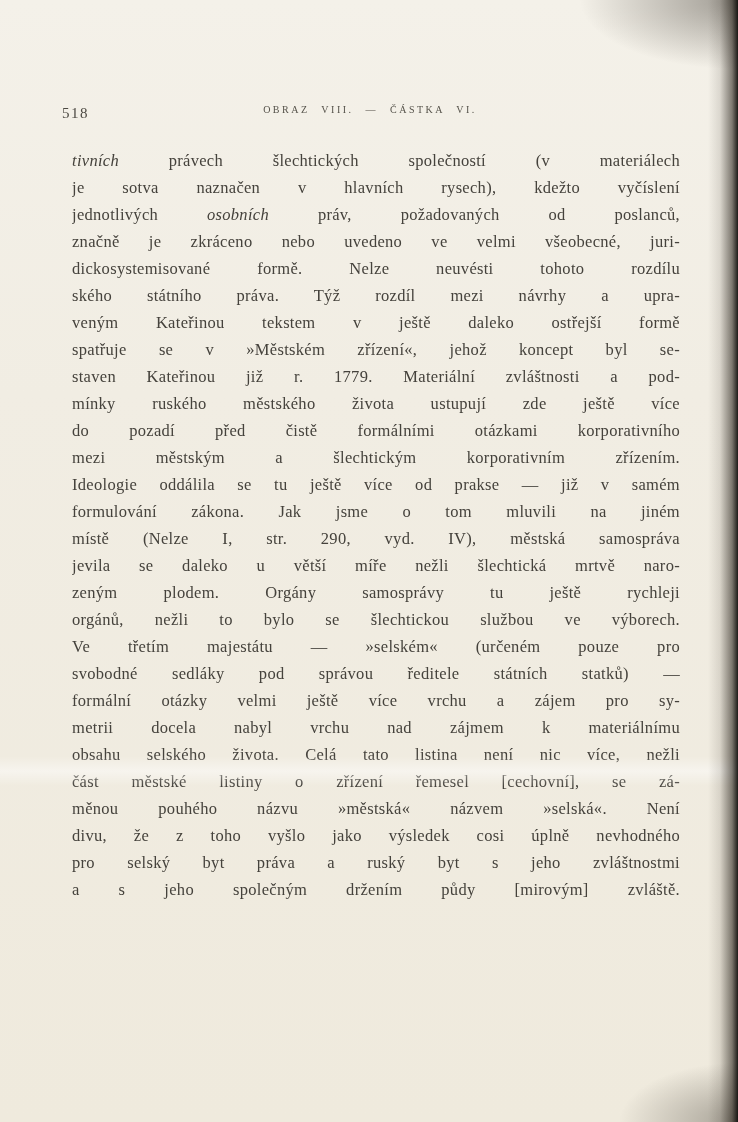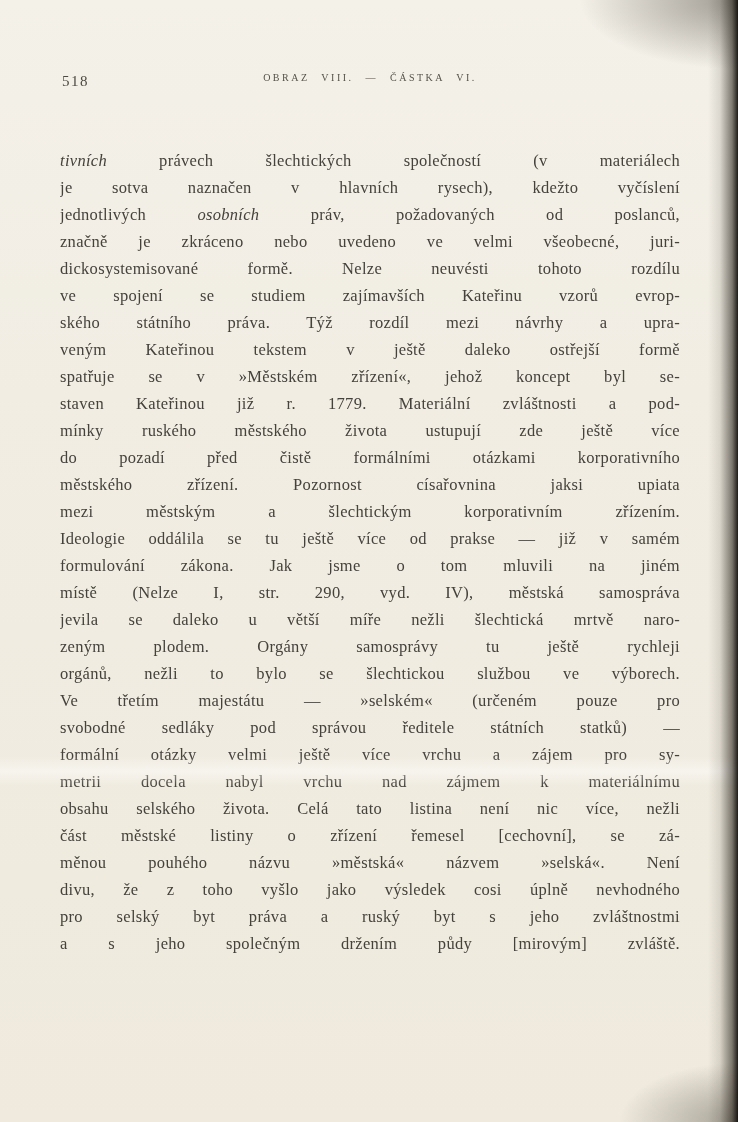--- a/index.html
+++ b/index.html
@@ -33,21 +33,21 @@
     background: radial-gradient(ellipse at bottom right, rgba(30,24,16,0.35), rgba(30,24,16,0) 70%);
     pointer-events: none;
   }
   
   .scan-streak {
     position: absolute; left: 0; top: 756px; width: 100%; height: 30px;
     background: linear-gradient(180deg, rgba(255,255,255,0) 0%, rgba(255,255,255,0.45) 50%, rgba(255,255,255,0) 100%);
     pointer-events: none;
   }
   .header-row {
-    position: absolute; top: 72px; left: 60px; width: 620px; height: 22px;
+    position: absolute; top: 104px; left: 60px; width: 620px; height: 22px;
   }
   .page-number {
     position: absolute; left: 2px; top: 1px;
     font-size: 15px; letter-spacing: 1.5px; color: #4c4942;
   }
   .running-title {
     text-align: center;
     font-size: 10px;
     letter-spacing: 2.5px;
     word-spacing: 7px;
@@ -57,48 +57,47 @@
     position: absolute; top: 147px; left: 60px; width: 620px;
     font-size: 16.5px;
     line-height: 27px;
     letter-spacing: 0.3px;
   }
   .line {
     height: 27px;
     overflow: hidden;
     text-align: justify;
     text-align-last: justify;
+    margin-left: 12px;
     -moz-text-align-last: justify;
   }
   .italic { font-style: italic; }
 </style>
 </head>
 <body>
 
 <div class="page">
 
   <div class="header-row">
     <span class="page-number">518</span>
     <div class="running-title">OBRAZ VIII. — ČÁSTKA VI.</div>
   </div>
 
   <div class="text-block">
       <div class="line"><span class="italic">tivních</span><span> právech šlechtických společností (v materiálech</span></div>
       <div class="line"><span>je sotva naznačen v hlavních rysech), kdežto vyčíslení</span></div>
       <div class="line"><span>jednotlivých </span><span class="italic">osobních</span><span> práv, požadovaných od poslanců,</span></div>
       <div class="line"><span>značně je zkráceno nebo uvedeno ve velmi všeobecné, juri-</span></div>
       <div class="line"><span>dickosystemisované formě. Nelze neuvésti tohoto rozdílu</span></div>
-      <div class="line"><span>ve spojení se studiem zajímavších Kateřinu vzorů evrop-</span></div>
       <div class="line"><span>ského státního práva. Týž rozdíl mezi návrhy a upra-</span></div>
       <div class="line"><span>veným Kateřinou tekstem v ještě daleko ostřejší formě</span></div>
       <div class="line"><span>spatřuje se v »Městském zřízení«, jehož koncept byl se-</span></div>
       <div class="line"><span>staven Kateřinou již r. 1779. Materiální zvláštnosti a pod-</span></div>
       <div class="line"><span>mínky ruského městského života ustupují zde ještě více</span></div>
       <div class="line"><span>do pozadí před čistě formálními otázkami korporativního</span></div>
-      <div class="line"><span>městského zřízení. Pozornost císařovnina jaksi upiata</span></div>
       <div class="line"><span>mezi městským a šlechtickým korporativním zřízením.</span></div>
       <div class="line"><span>Ideologie oddálila se tu ještě více od prakse — již v samém</span></div>
       <div class="line"><span>formulování zákona. Jak jsme o tom mluvili na jiném</span></div>
       <div class="line"><span>místě (Nelze I, str. 290, vyd. IV), městská samospráva</span></div>
       <div class="line"><span>jevila se daleko u větší míře nežli šlechtická mrtvě naro-</span></div>
       <div class="line"><span>zeným plodem. Orgány samosprávy tu ještě rychleji</span></div>
       <div class="line"><span>orgánů, nežli to bylo se šlechtickou službou ve výborech.</span></div>
       <div class="line"><span>Ve třetím majestátu — »selském« (určeném pouze pro</span></div>
       <div class="line"><span>svobodné sedláky pod správou ředitele státních statků) —</span></div>
       <div class="line"><span>formální otázky velmi ještě více vrchu a zájem pro sy-</span></div>

